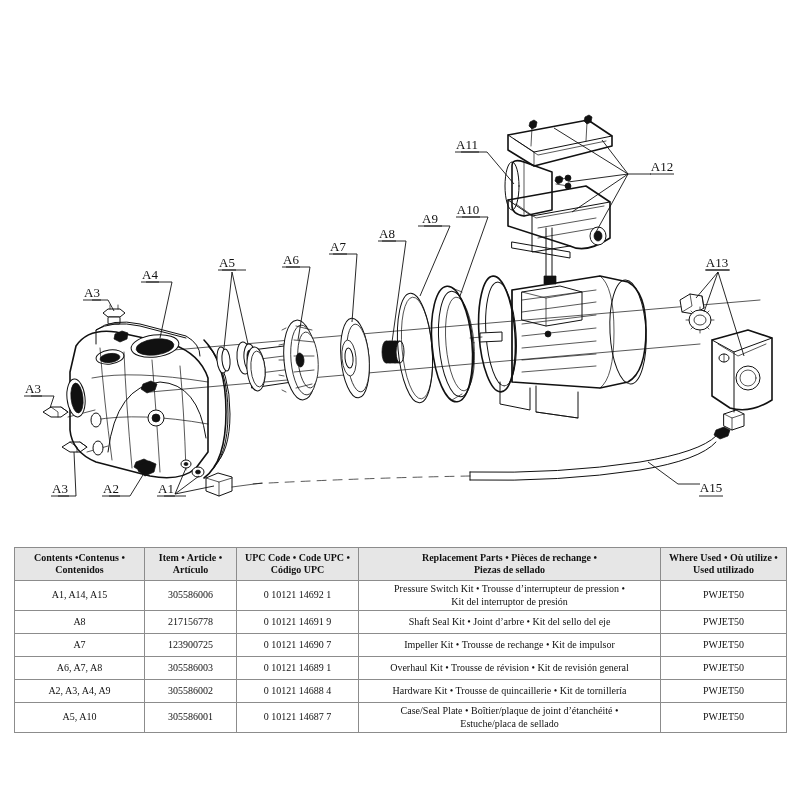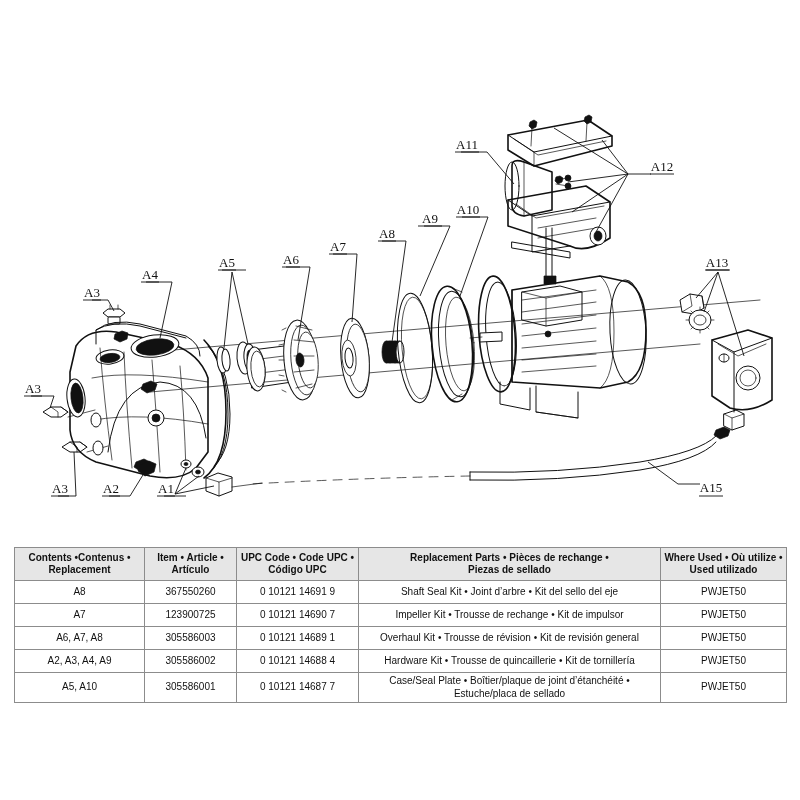--- a/index.html
+++ b/index.html
@@ -33,21 +33,21 @@
   table.parts{
     border-collapse:collapse;
     width:772px;
     table-layout:fixed;
     border:1px solid #8c8c8c;
   }
   table.parts th, table.parts td{
     border:1px solid #8c8c8c;
     text-align:center;
     vertical-align:middle;
-    font-family:Liberation Sans, sans-serif;
+    font-family:Liberation Serif, serif;
     color:#111;
     padding:2px 3px;
     line-height:1.25;
   }
   table.parts thead th{
     background:#e6e6e6;
     font-size:10px;
     font-weight:bold;
     height:28px;
   }
@@ -411,44 +411,54 @@
       <col class="c-contents">
         <col class="c-item">
         <col class="c-upc">
         <col class="c-parts">
         <col class="c-where">
     </colgroup>
     <thead>
       <tr>
         <th>
           <div>Contents •Contenus •</div>
-          <div>Replacement</div>
+          <div>Contenidos</div>
         </th>
         <th>
           <div>Item • Article •</div>
           <div>Artículo</div>
         </th>
         <th>
           <div>UPC Code • Code UPC •</div>
           <div>Código UPC</div>
         </th>
         <th>
           <div>Replacement Parts • Pièces de rechange •</div>
           <div>Piezas de sellado</div>
         </th>
         <th>
           <div>Where Used • Où utilize •</div>
           <div>Used utilizado</div>
         </th>
       </tr>
     </thead>
     <tbody id="parts-table-body">
+        <tr class="tall">
+          <td>A1, A14, A15</td>
+          <td>305586006</td>
+          <td>0 10121 14692 1</td>
+          <td>
+            <div>Pressure Switch Kit • Trousse d’interrupteur de pression •</div>
+            <div>Kit del interruptor de presión</div>
+          </td>
+          <td>PWJET50</td>
+        </tr>
         <tr>
           <td>A8</td>
-          <td>367550260</td>
+          <td>217156778</td>
           <td>0 10121 14691 9</td>
           <td>
             <div>Shaft Seal Kit • Joint d’arbre • Kit del sello del eje</div>
           </td>
           <td>PWJET50</td>
         </tr>
         <tr>
           <td>A7</td>
           <td>123900725</td>
           <td>0 10121 14690 7</td>

